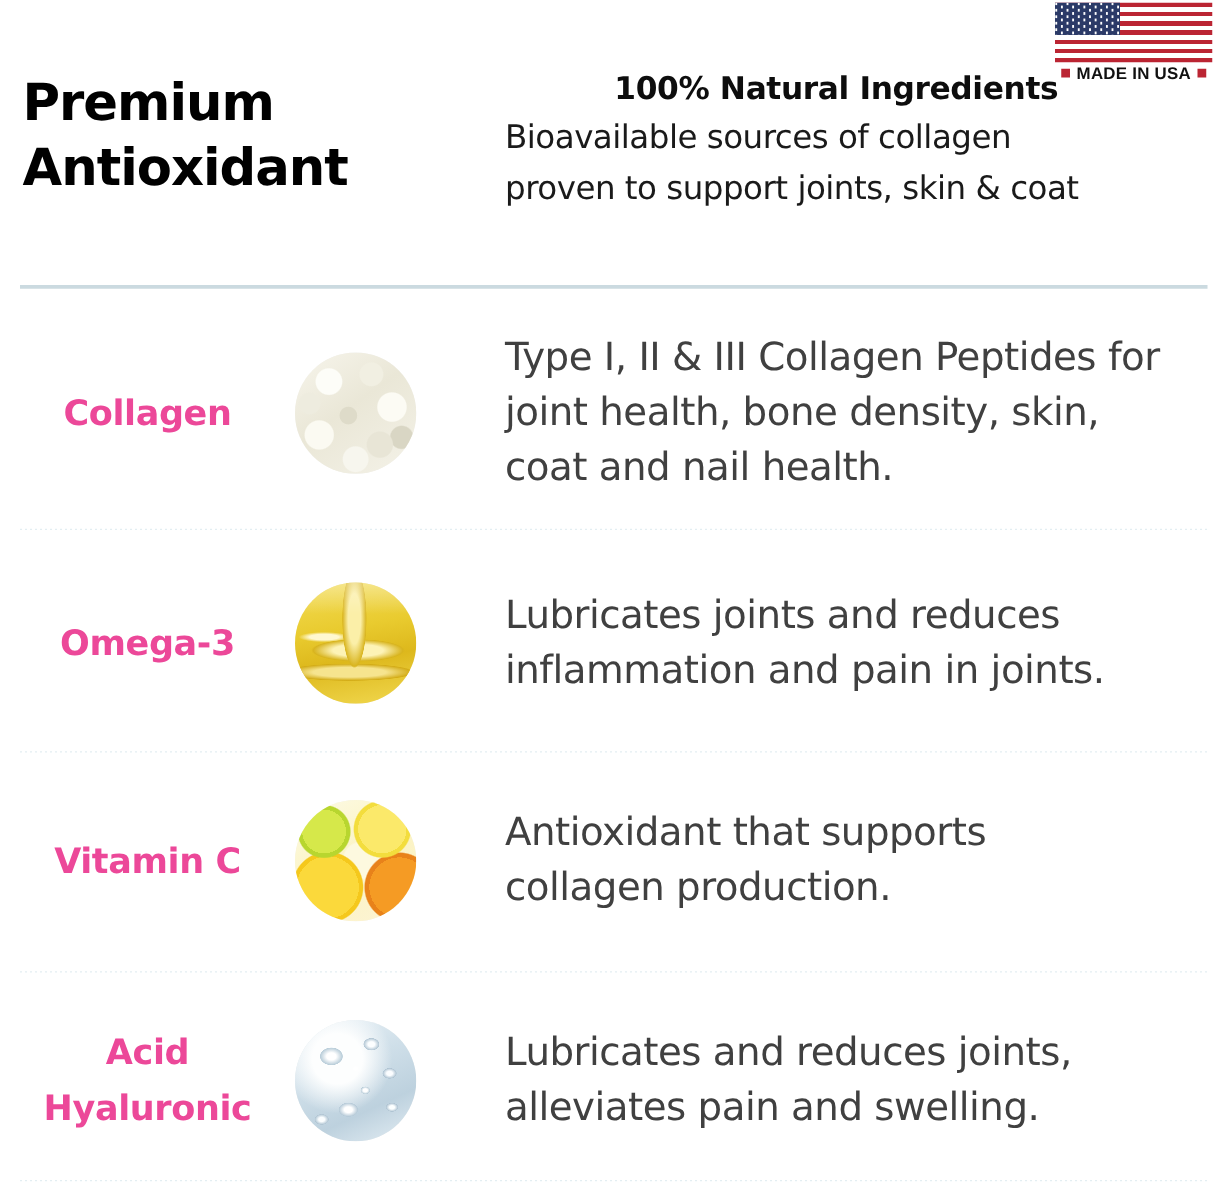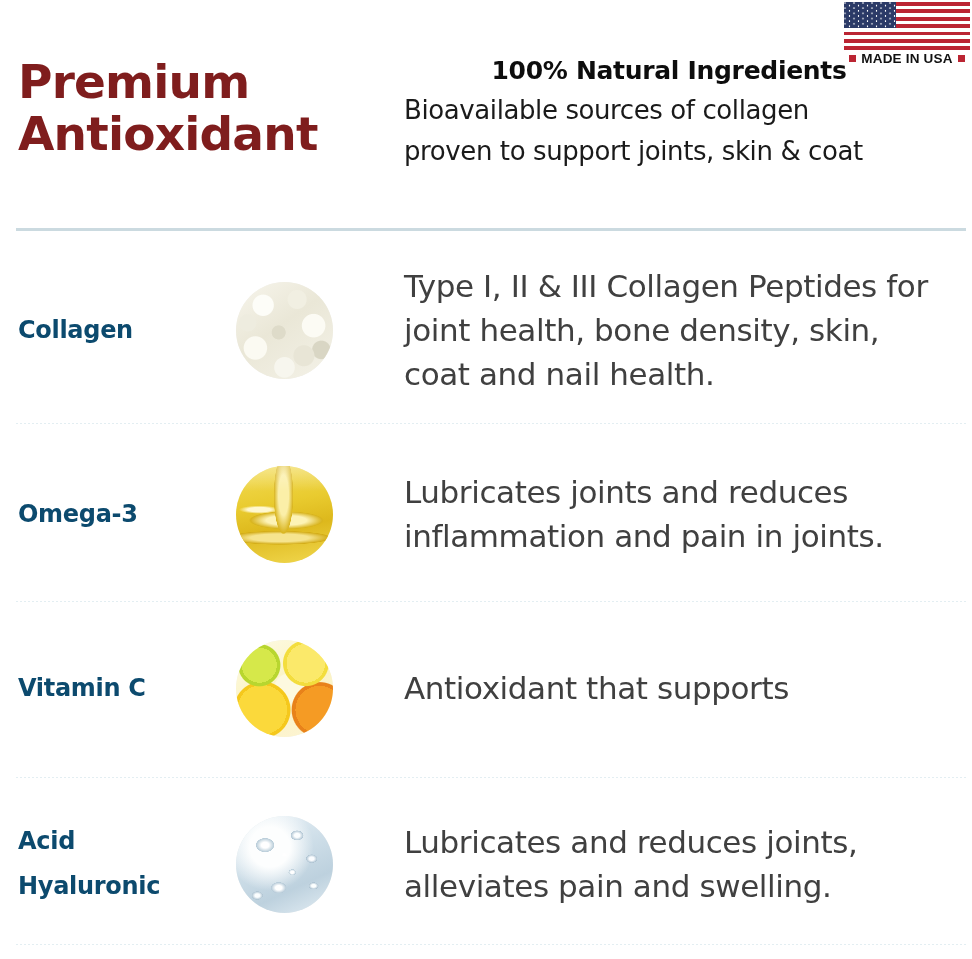--- a/index.html
+++ b/index.html
@@ -91,24 +91,24 @@
     width: 972px;
     height: 160px;
   }
   .header-title {
     position: absolute;
     left: 18px;
     top: 4px;
     width: 370px;
     font-family: "DejaVu Sans", sans-serif;
     font-weight: bold;
-    font-size: 47px;
+    font-size: 41px;
     line-height: 52px;
     letter-spacing: -0.8px;
-    color: #7f1d1d;
+    color: #000000;
   }
   .header-right {
     position: absolute;
     left: 404px;
     top: 0px;
     width: 530px;
   }
   .header-lead {
     font-family: "DejaVu Sans", sans-serif;
     font-weight: bold;
@@ -166,24 +166,25 @@
   .row-omega     { top: 440px; height: 148px; padding-left: 28px; }
   .row-vitaminc  { top: 616px; height: 144px; }
   .row-hyaluron  { top: 792px; height: 144px; }
 
   .row-label {
     position: absolute;
     left: 18px;
     width: 200px;
     font-family: "DejaVu Sans", sans-serif;
     font-weight: bold;
-    font-size: 24px;
+    font-size: 28px;
     line-height: 45px;
     letter-spacing: -0.3px;
-    color: #0c4a6e;
+    color: #ec4899;
+    text-align: center;
   }
 
   .row-thumb {
     position: absolute;
     left: 236px;
     width: 97px;
     height: 97px;
     border-radius: 50%;
     overflow: hidden;
     background: #f2f2f0;
@@ -322,20 +323,21 @@
     </div>
   </div>
 
   <div class="row row-vitaminc">
     <div class="row-label">Vitamin C</div>
     <div class="row-thumb">
       <div class="thumb-art art-vitaminc"></div>
     </div>
     <div class="row-desc">
       <div class="desc-line">Antioxidant that supports</div>
+      <div class="desc-line">collagen production.</div>
     </div>
   </div>
 
   <div class="row row-hyaluron">
     <div class="row-label">
       <div>Acid</div>
       <div>Hyaluronic</div>
     </div>
     <div class="row-thumb">
       <div class="thumb-art art-hyaluron"></div>

